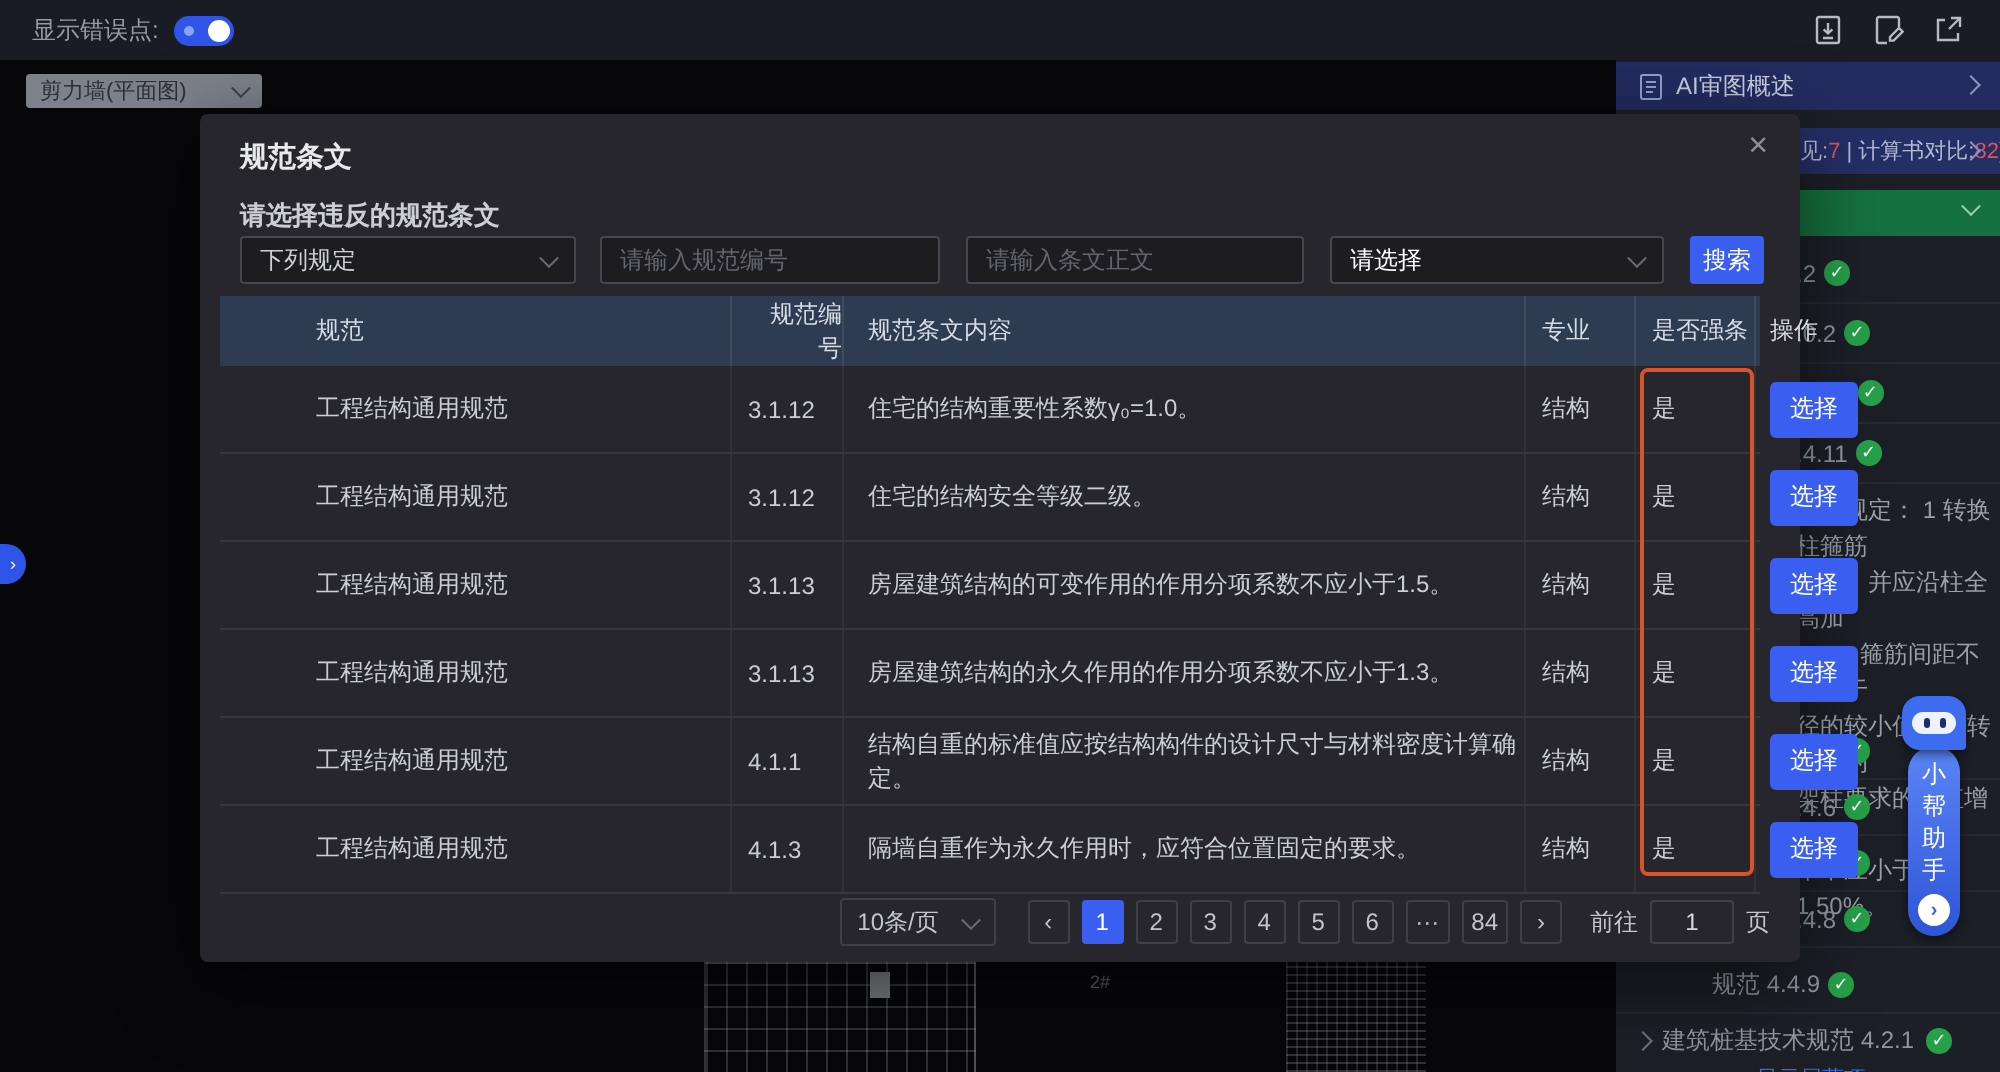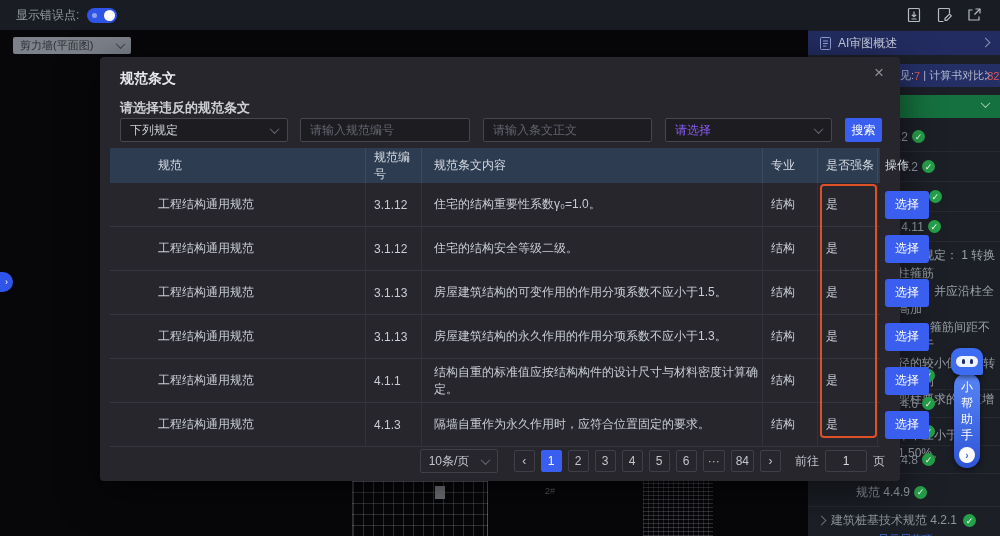--- a/index.html
+++ b/index.html
@@ -68,41 +68,41 @@
     font-size:10px;display:flex;align-items:center;justify-content:center;font-weight:700;}
   
   .modal{position:absolute;left:100px;top:57px;width:800px;height:424px;background:#26262c;border-radius:4px;
     z-index:10;box-shadow:0 10px 40px rgba(0,0,0,.55);}
   .m-title{position:absolute;left:20px;top:13px;font-size:14px;font-weight:700;color:#e8e9ec;}
   .m-close{position:absolute;right:16px;top:7px;font-size:17px;color:#8d8f97;cursor:pointer;line-height:1;}
   .m-subtitle{position:absolute;left:20px;top:42px;font-size:13px;font-weight:700;color:#cdced3;}
   .m-filters{position:absolute;left:20px;top:61px;right:20px;height:24px;}
   .f-box{position:absolute;top:0;height:24px;background:#1c1c21;border:1px solid #45464e;border-radius:2px;
     box-sizing:border-box;display:flex;align-items:center;justify-content:space-between;padding:0 9px;font-size:12px;color:#ced0d5;cursor:pointer;}
-  .f-box .ph{color:#8b5cf6;font-family:Liberation Serif, serif;}
+  .f-box .ph{color:#ffffff;font-family:Liberation Serif, serif;}
   .f-inp{position:absolute;top:0;height:24px;background:#1c1c21;border:1px solid #45464e;border-radius:2px;
     box-sizing:border-box;padding:0 9px;font-size:12px;color:#ced0d5;outline:none;}
   .f-inp::placeholder{color:#63656d;}
   .f-sel1{left:0;width:168px;}  .f-inp1{left:180px;width:170px;}
   .f-inp2{left:363px;width:169px;} .f-sel2{left:545px;width:167px;}
   .f-btn{position:absolute;left:725px;top:0;width:37px;height:24px;background:#3a5ff0;color:#fff;border:none;
     border-radius:2px;font-size:12px;cursor:pointer;}
   .chev{display:inline-block;width:6px;height:6px;border-right:1.5px solid currentColor;border-bottom:1.5px solid currentColor;}
   .chev.down{transform:rotate(45deg) translate(-1px,-1px);}
   .chev.right{transform:rotate(-45deg);}
   .sel-chev{color:#6a6c74;}
   
   .m-table{position:absolute;left:10px;top:91px;width:770px;}
   .thead{display:flex;height:35px;background:#2d3c51;}
   .th{flex:none;display:flex;align-items:center;padding-left:12px;font-size:12px;color:#d6dbe3;
     box-sizing:border-box;border-right:1px solid #3e4a5e;}
   .trow{display:flex;height:43px;border-bottom:1px solid #36373e;}
   .td{flex:none;display:flex;align-items:center;padding-left:12px;font-size:12px;color:#c9cdd4;
     box-sizing:border-box;border-right:1px solid #303139;}
-  .c0{width:220px;margin-left:36px;} .c1{width:56px;padding-left:8px;} .c2{width:341px;}
+  .c0{width:220px;margin-left:36px;} .c1{width:56px;padding-left:8px;text-align:right;} .c2{width:341px;}
   .c3{width:55px;padding-left:8px;} .c4{width:60px;padding-left:8px;} .c5{width:58px;padding-left:7px;}
   .th.c5,.td.c5{border-right:none;}
   .sel-btn{width:44px;height:28px;background:#3a5ef0;color:#fff;border:none;border-radius:3px;font-size:12px;cursor:pointer;}
   .orange-box{position:absolute;left:720px;top:127px;width:57px;height:254px;border:2px solid #dd5126;
     border-radius:4px;pointer-events:none;box-sizing:border-box;z-index:3;}
   
   .m-pager{position:absolute;right:15px;top:392px;height:24px;display:flex;align-items:center;gap:6px;
     font-size:12px;color:#c3c5cb;margin-left:48px;}
   .pg-size{width:78px;height:24px;border:1px solid #3f4047;border-radius:2px;display:flex;align-items:center;
     justify-content:space-between;padding:0 8px;box-sizing:border-box;margin-right:10px;cursor:pointer;}

